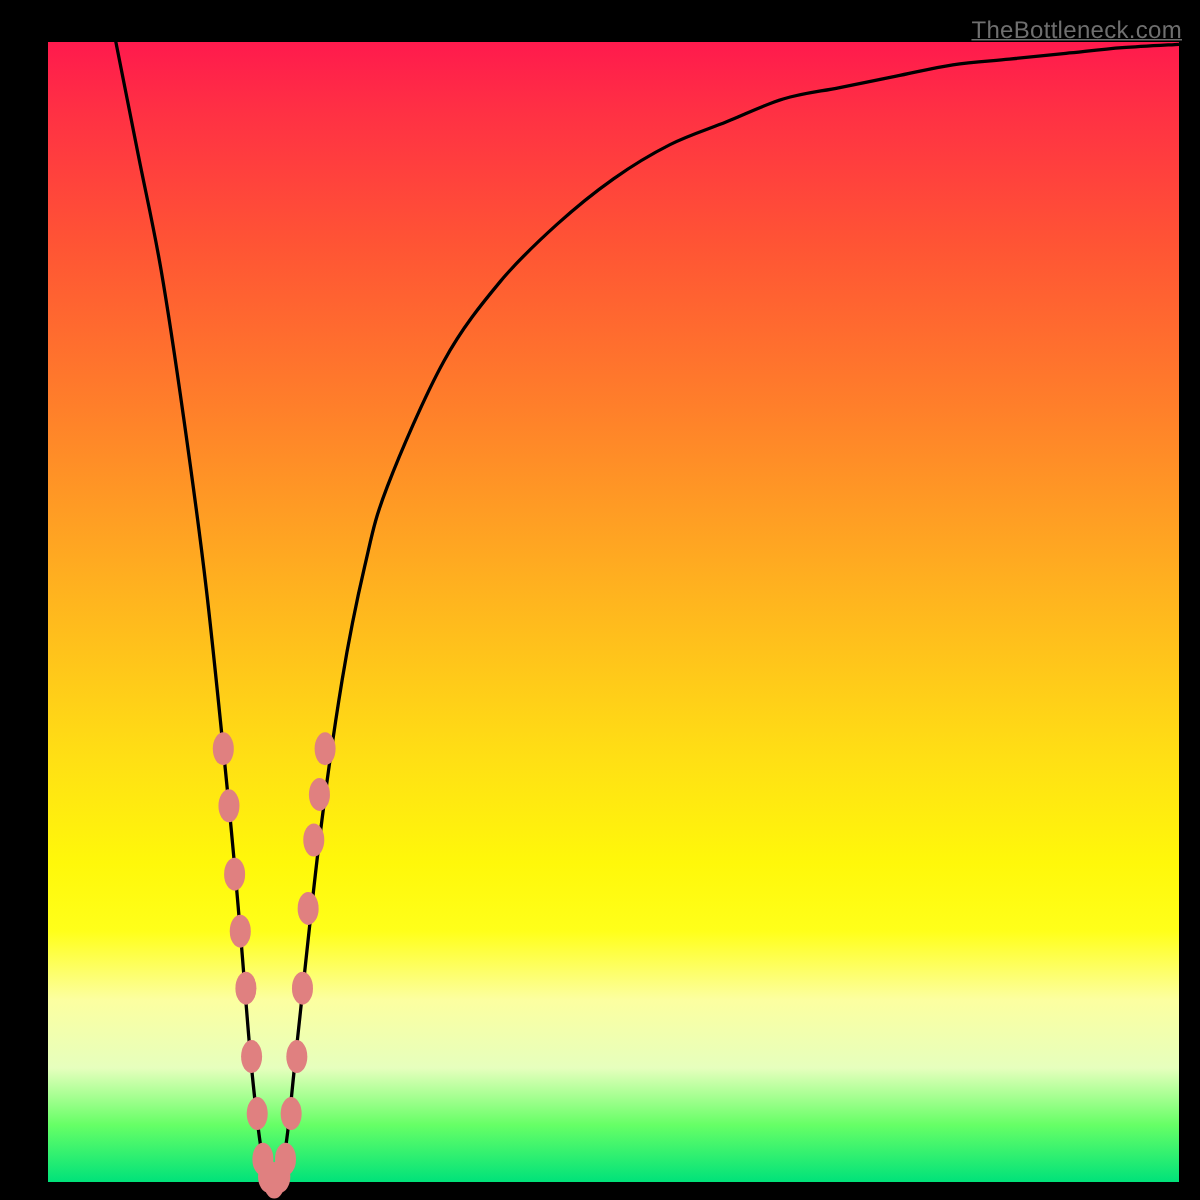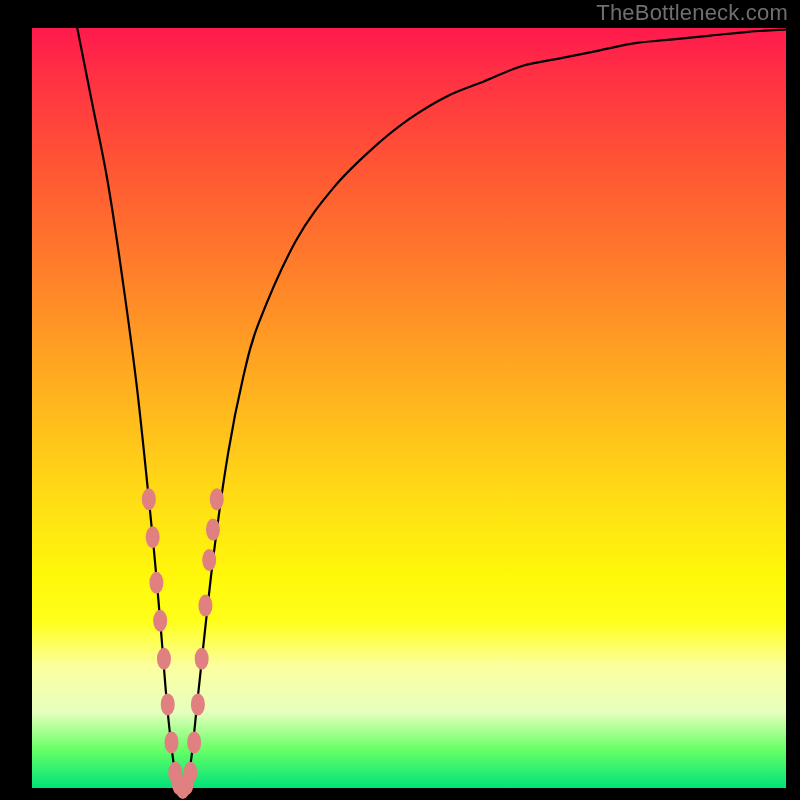--- a/index.html
+++ b/index.html
@@ -30,27 +30,28 @@
       #ffe014 63%,
       #fff80a 72%,
       #ffff1a 78%,
       #fcffa0 84%,
       #e6ffbd 90%,
       #66ff66 95%,
       #00e27a 100%);
   }
   .watermark {
     position: absolute;
-    top: 0;
+    top: 12px;
     right: 12px;
     color: #6f6f6f;
-    font-size: 22px;
+    font-size: 16px;
     font-weight: 500;
     letter-spacing: 0.2px;
     pointer-events: none;
+    text-decoration: underline;
   }
   svg.curve {
     position: absolute;
     left: 0; top: 0;
     width: 100%; height: 100%;
     overflow: visible;
   }
   .dot {
     fill: #e08080;
     stroke: none;

